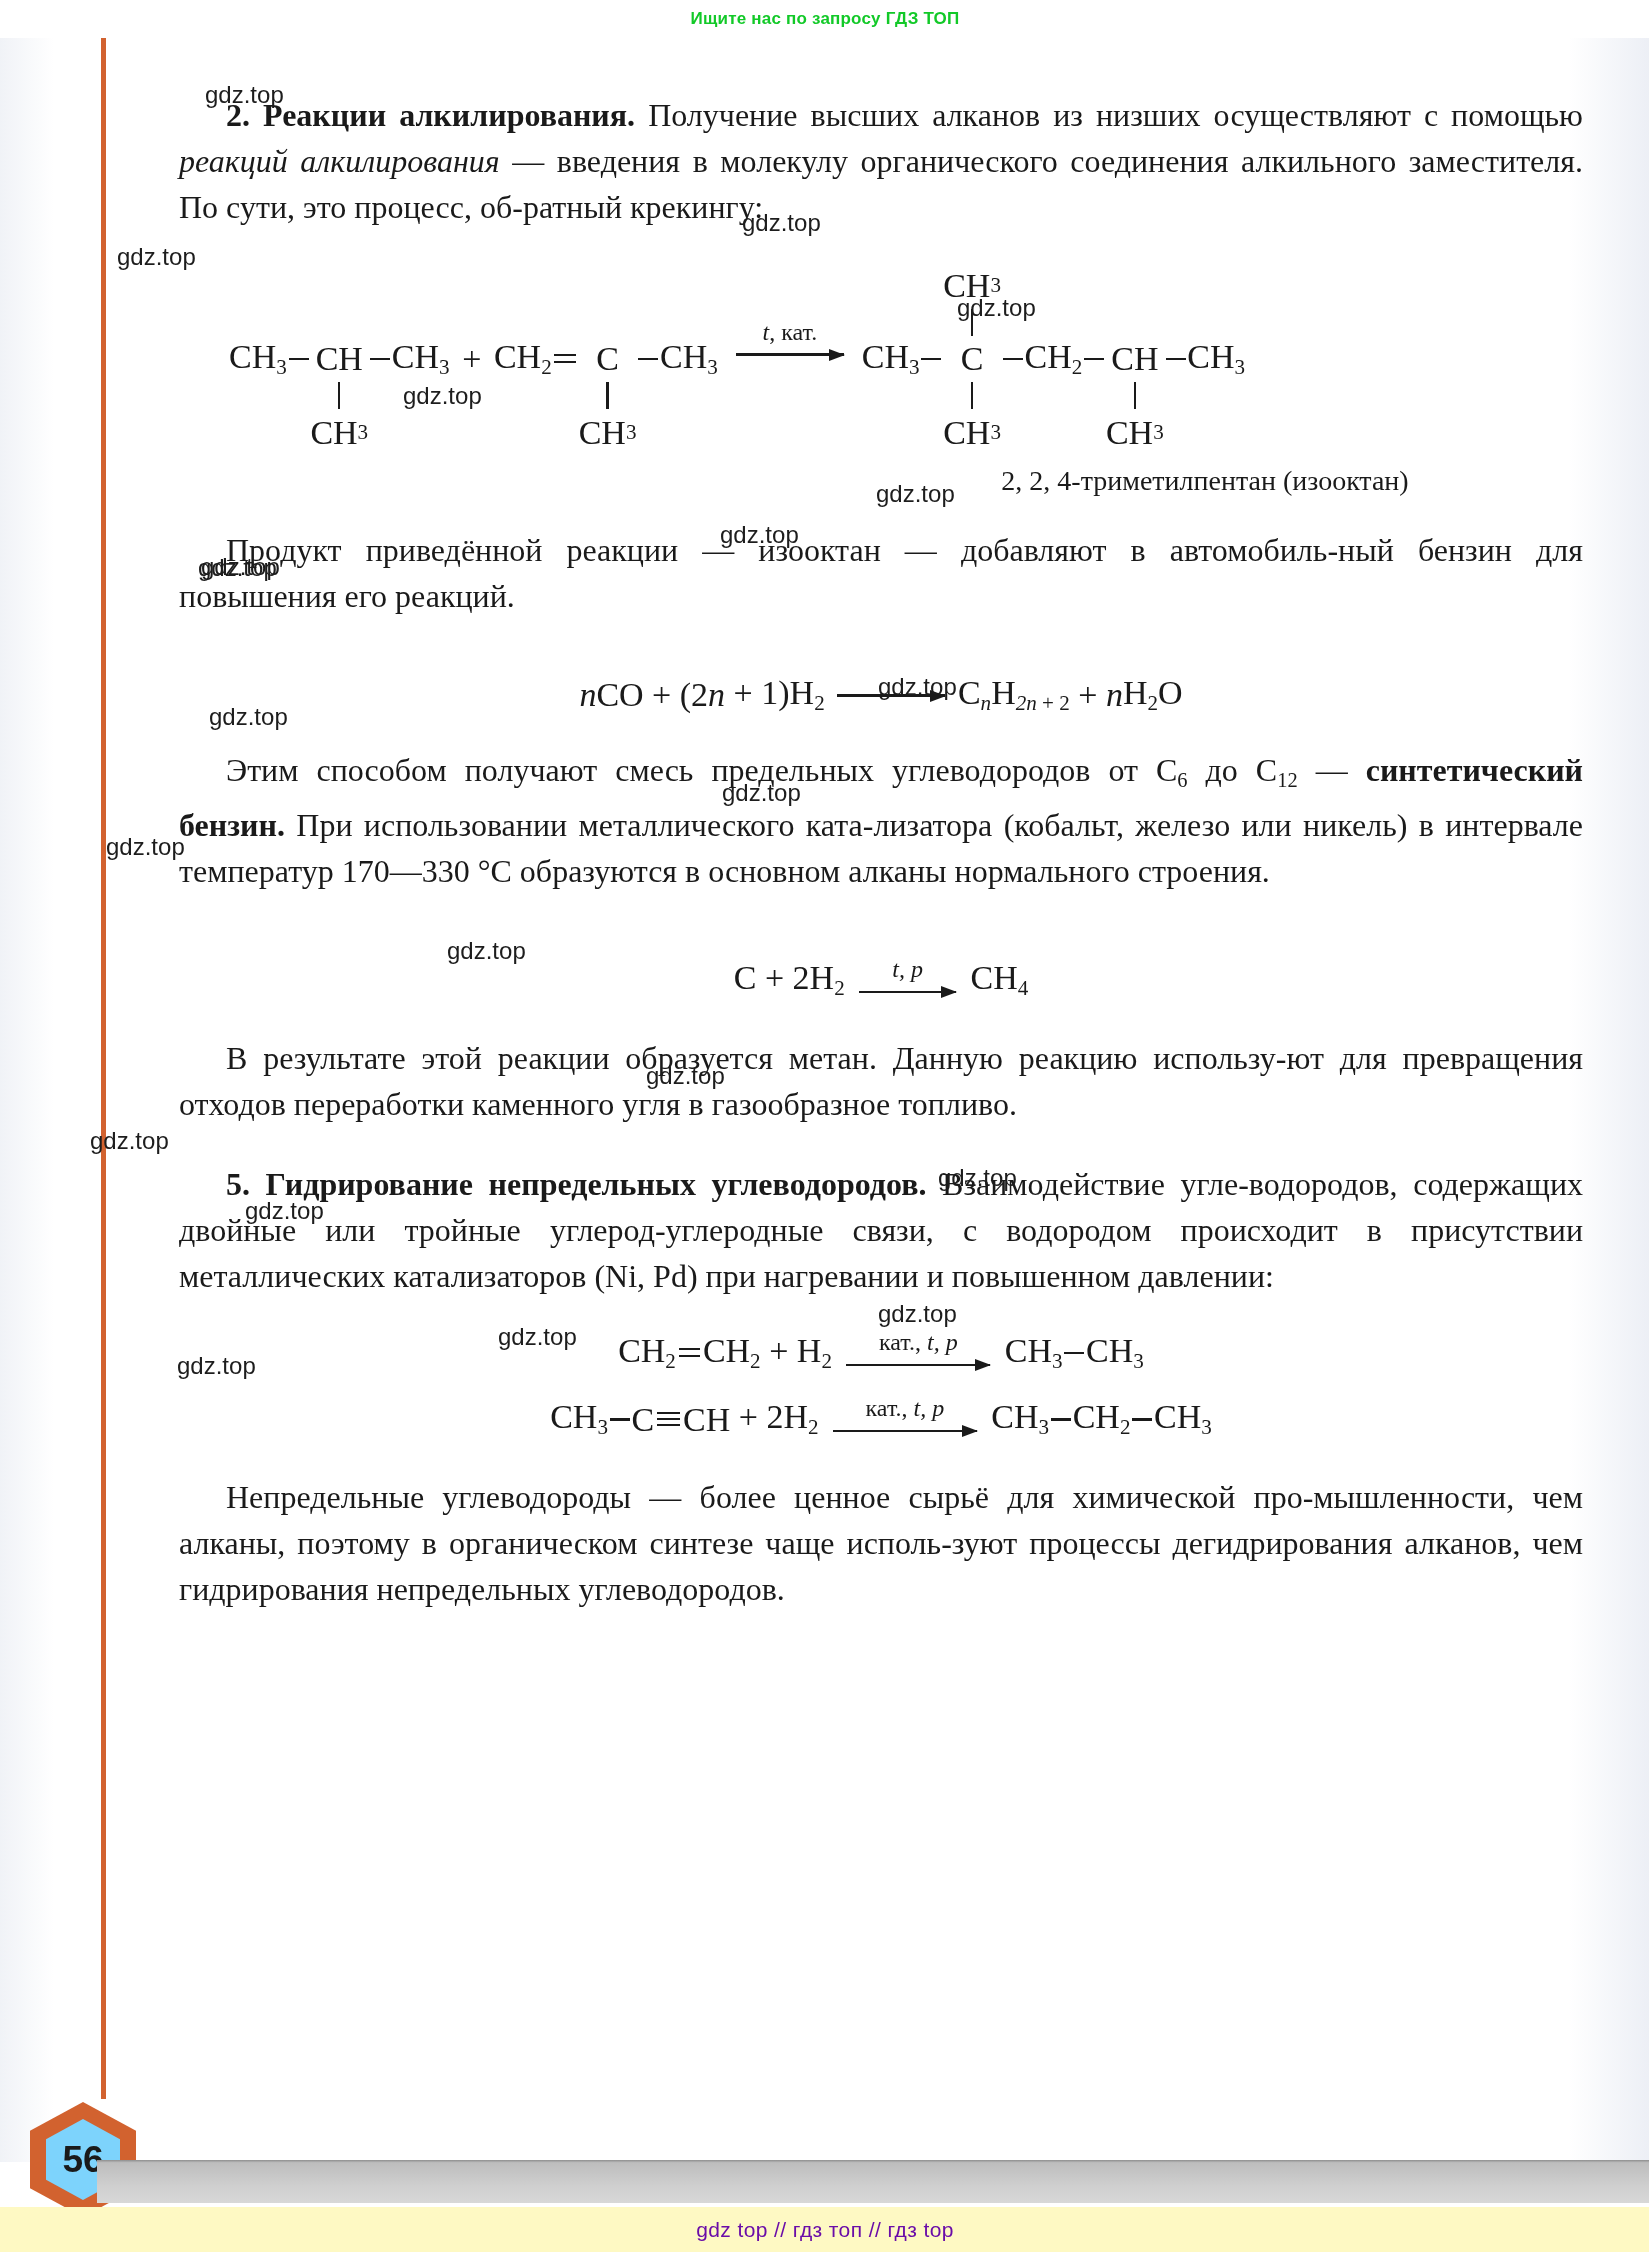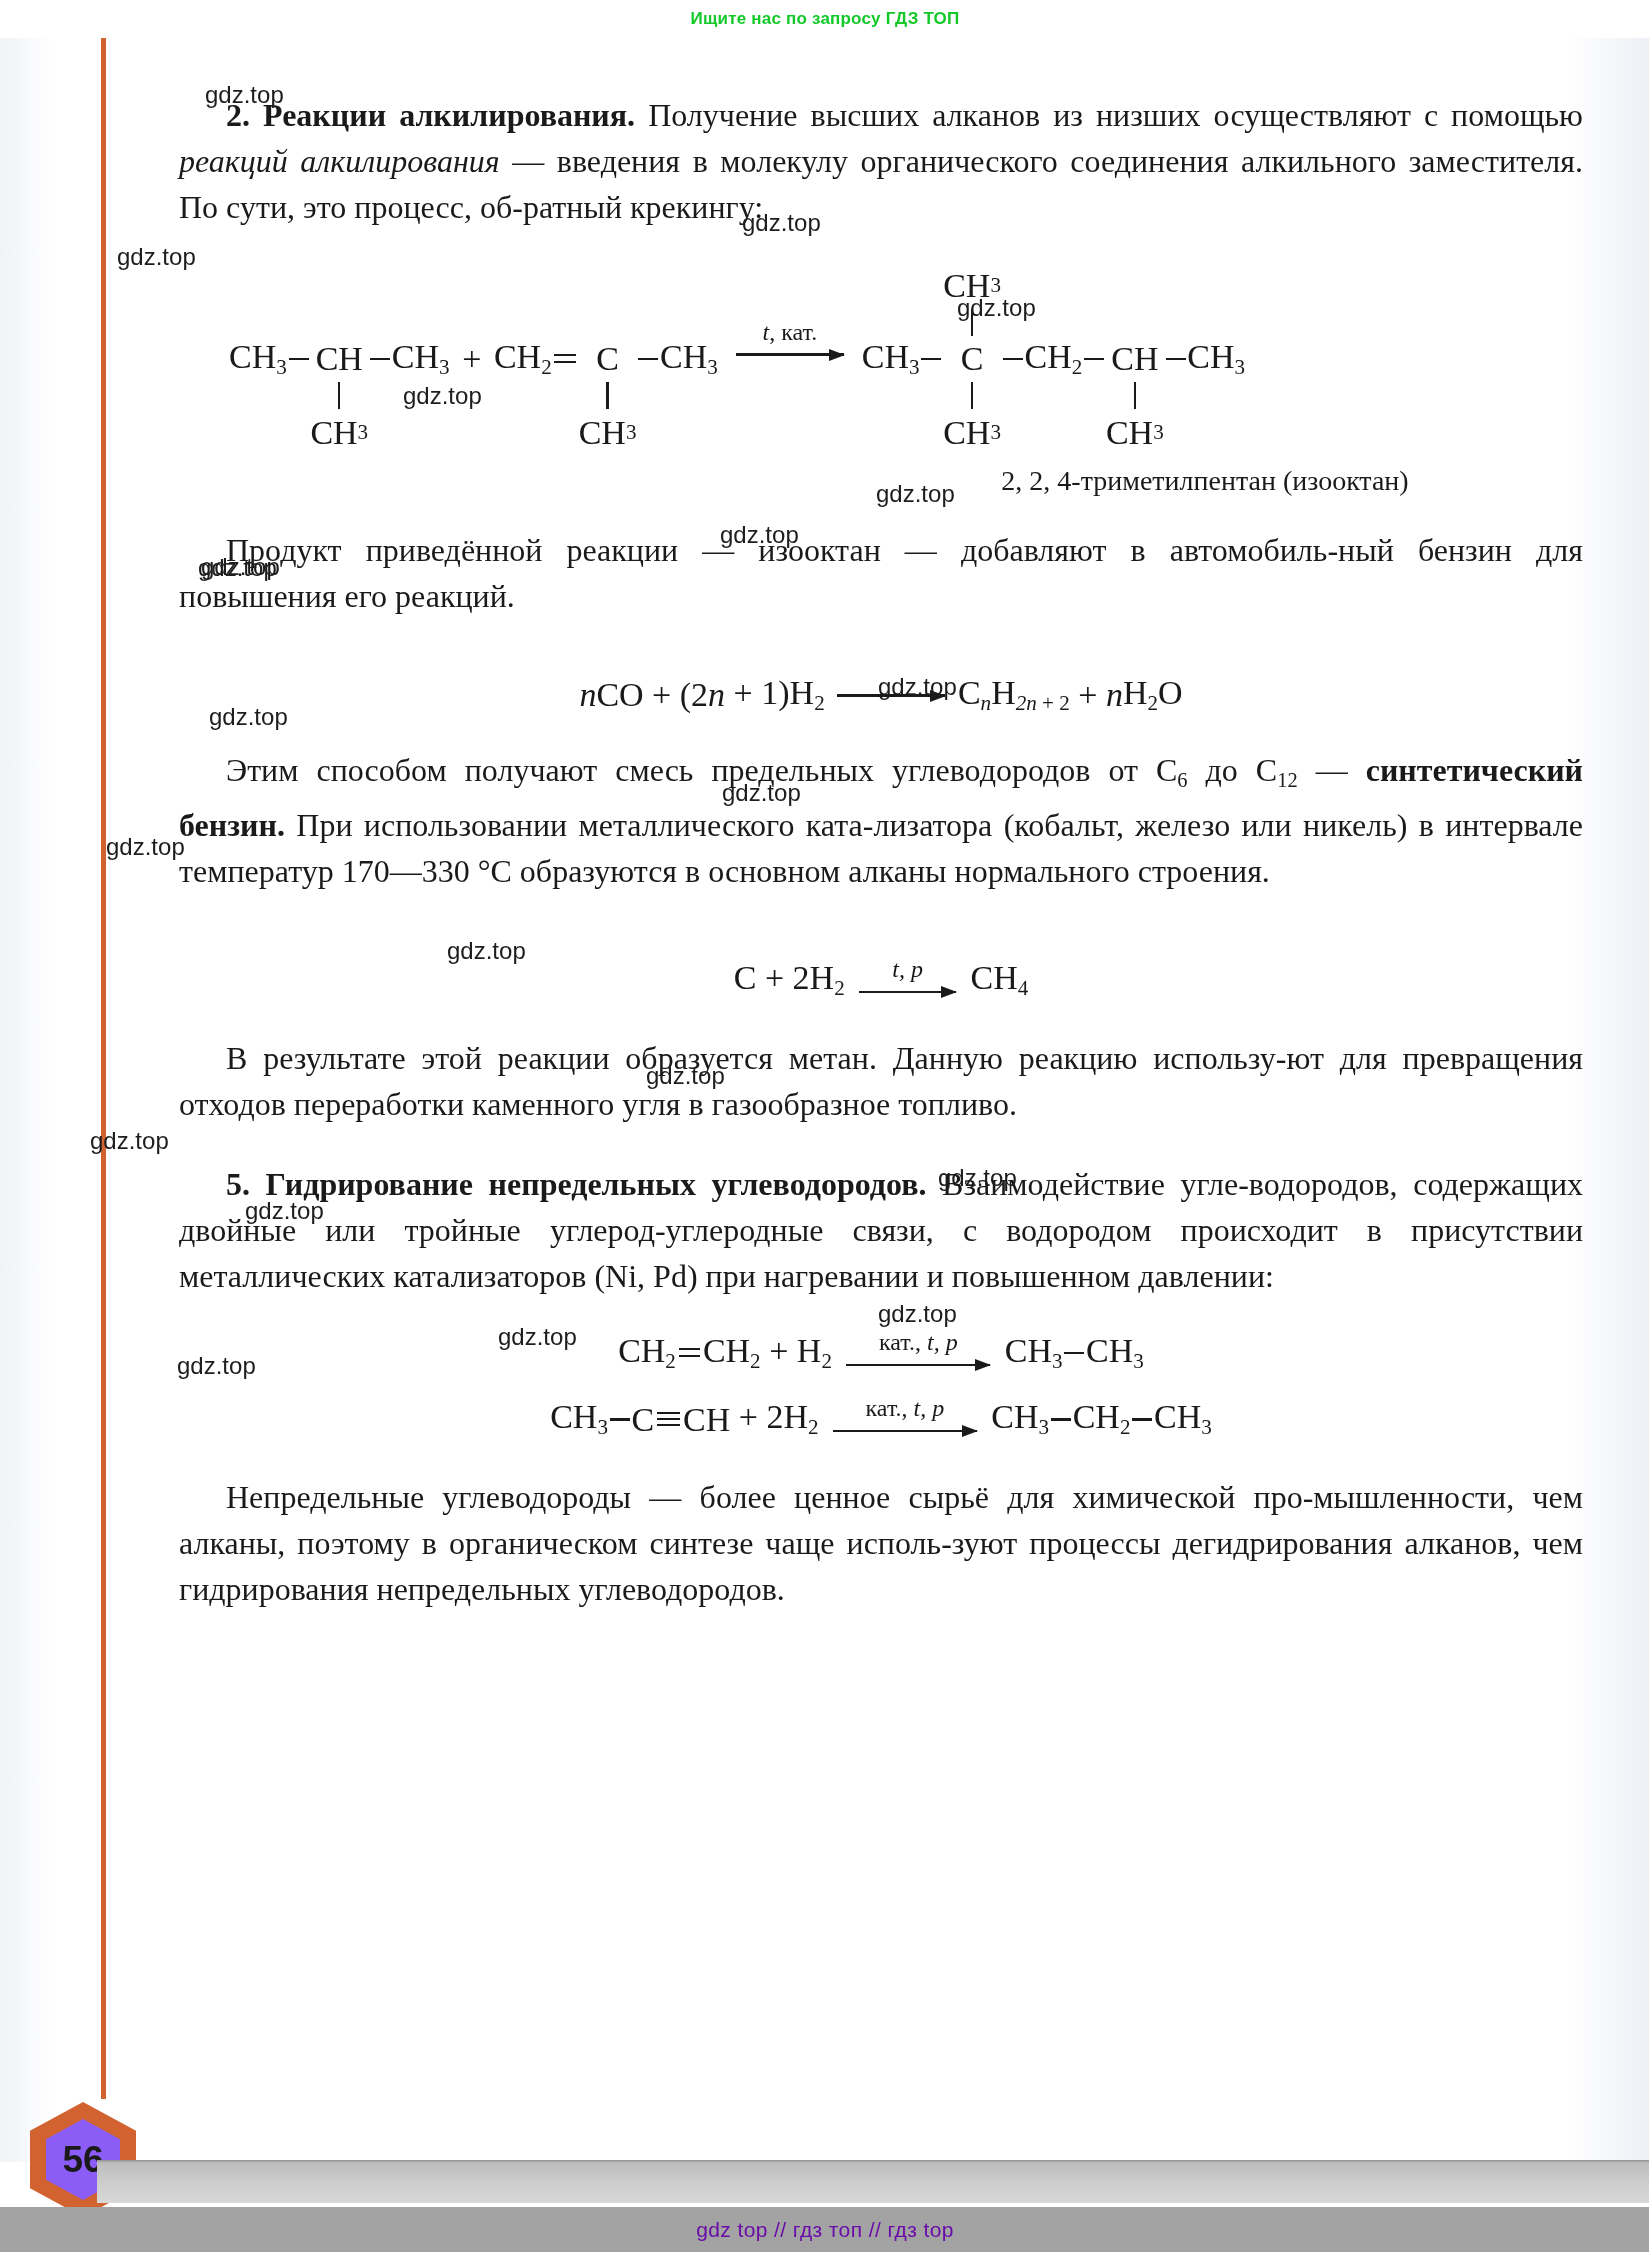--- a/index.html
+++ b/index.html
@@ -208,21 +208,21 @@
     width: 106px;
     height: 115px;
   }
   #page-num .hex-out {
     position:absolute; inset:0;
     background: #d2622f;
     clip-path: polygon(50% 0%, 100% 25%, 100% 75%, 50% 100%, 0% 75%, 0% 25%);
   }
   #page-num .hex-in {
     position:absolute; left:16px; top:17px; right:16px; bottom:17px;
-    background: #8b5cf6;
+    background: #7dd3fc;
     clip-path: polygon(50% 0%, 100% 25%, 100% 75%, 50% 100%, 0% 75%, 0% 25%);
     display:flex; align-items:center; justify-content:center;
   }
   #page-num .num {
     font-family: "Liberation Sans", sans-serif;
     font-size: 37px;
     font-weight: 700;
     color: #1a1a1a;
   }
 
@@ -239,21 +239,21 @@
   
   #footer {
     position: absolute;
     left: 0;
     top: 2207px;
     width: 1650px;
     height: 45px;
     display: flex;
     align-items: center;
     justify-content: center;
-    background: #a3a3a3;
+    background: #fef9c3;
   }
   #footer-text {
     font-family: "Liberation Sans", sans-serif;
     font-size: 21px;
     color: #6a0da8;
     letter-spacing: 0.4px;
   }
 </style>
 </head>
 <body>

